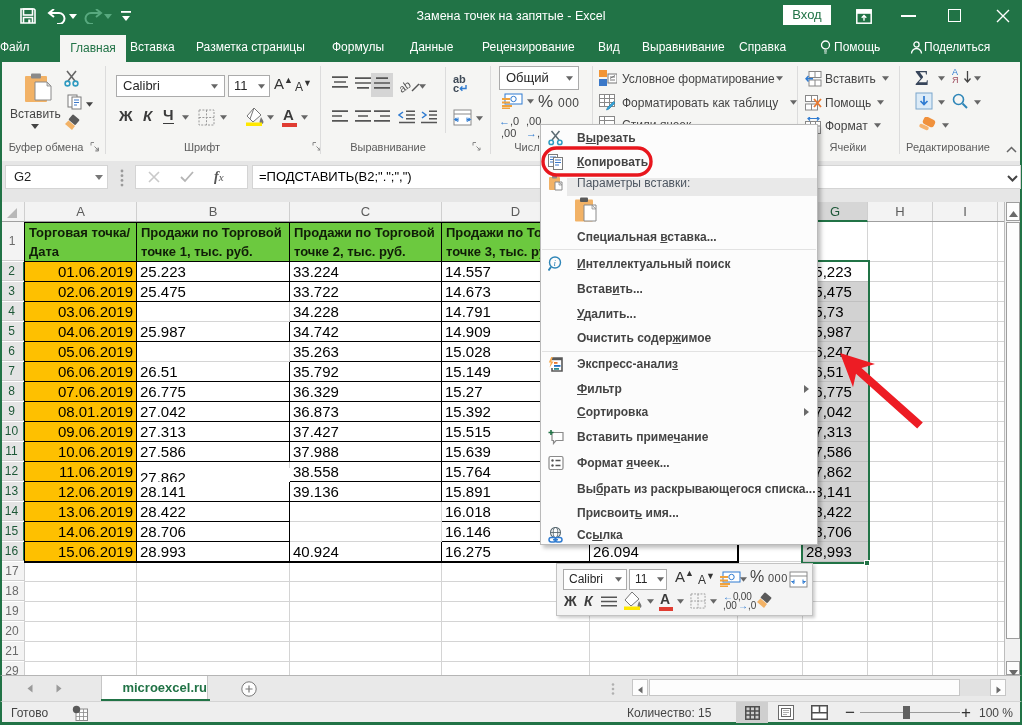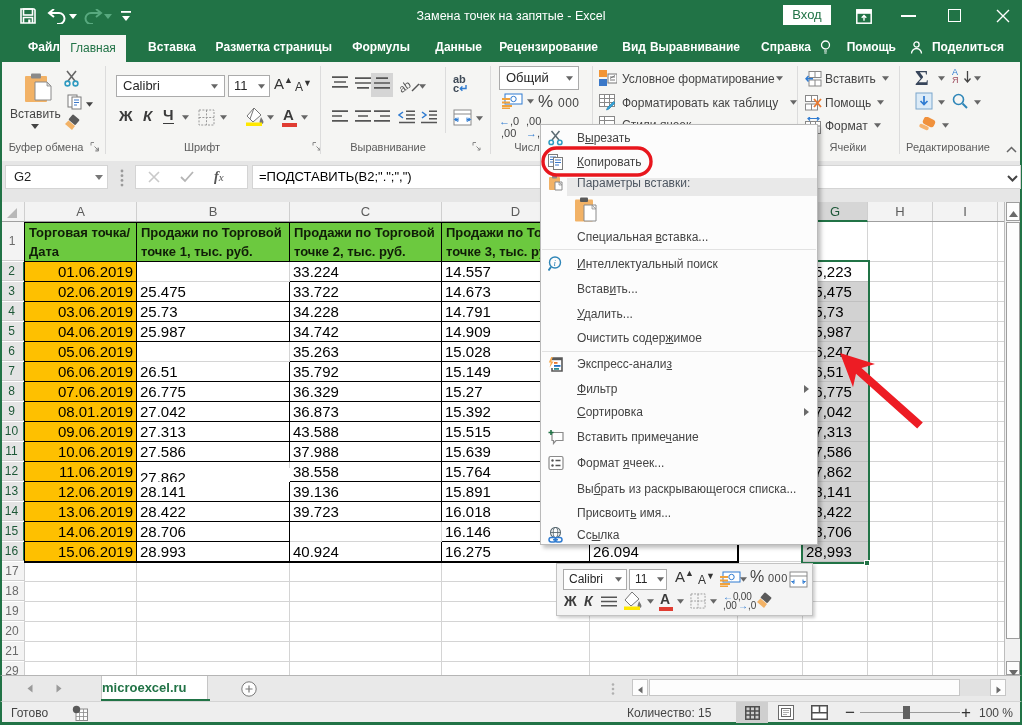--- a/index.html
+++ b/index.html
@@ -2,21 +2,21 @@
 <html><head><meta charset="utf-8">
 <style>
   * { margin:0; padding:0; box-sizing:border-box; }
   body { font-family:"Liberation Sans", sans-serif; }
   #app { position:relative; width:1022px; height:725px; overflow:hidden; background:#fff; }
   .abs { position:absolute; }
   
   #titlebar { left:0; top:0; width:1022px; height:32px; background:#217346; }
   #tabrow { left:0; top:32px; width:1022px; height:30px; background:#217346; }
   .ttext { color:#fff; font-size:13px; }
-  .tab { position:absolute; top:0; height:30px; line-height:30px; color:#fff; font-size:12px; text-align:right;font-weight:bold; }
+  .tab { position:absolute; top:0; height:30px; line-height:30px; color:#fff; font-size:12px; text-align:left; }
   #activetab { position:absolute; left:60px; top:3px; width:66px; height:27px; background:#f5f5f3; color:#217346; font-size:12px; text-align:center; line-height:27px; }
   
   #ribbon { left:0; top:62px; width:1022px; height:99px; background:#f5f5f3; border-left:2px solid #217346; border-right:2px solid #217346; }
   .glabel { position:absolute; top:79px; font-size:11px; color:#5c5c5c; text-align:center; }
   .gsep { position:absolute; top:4px; height:88px; width:1px; background:#dcdcdc; }
   .launch { position:absolute; top:80px; width:10px; height:10px; }
   .combo { position:absolute; background:#fff; border:1px solid #ababab; font-size:13px; color:#262626; }
   .rbtxt { position:absolute; font-size:12px; color:#444; }
   
   #fbar { left:0; top:161px; width:1022px; height:41px; background:#e6e6e6; border-left:2px solid #217346; border-right:2px solid #217346; }
@@ -28,21 +28,21 @@
   #grid { left:0; top:222px; width:1004px; height:453px; background:#fff; overflow:hidden; }
   .rowhd { position:absolute; left:0; width:25px; border-bottom:1px solid #cfcfcf; border-right:1px solid #cfcfcf; font-size:12px; color:#6a6a6a; text-align:center; background:#f3f3f3; }
   .cell { position:absolute; font-size:15px; color:#000; line-height:20px; white-space:nowrap; overflow:hidden; }
   
   #sheetbar { left:0; top:675px; width:1022px; height:26px; background:#e9e9e9; border-top:1px solid #b5b5b5; border-left:2px solid #217346; border-right:2px solid #217346; }
   
   #statusbar { left:0; top:701px; width:1022px; height:24px; background:#eeeeee; border-top:1px solid #d4d4d4; border-left:2px solid #217346; border-right:2px solid #217346; border-bottom:3px solid #217346; font-size:12px; color:#444; }
   
   #cmenu { left:540px; top:124px; width:278px; height:421px; background:#fcfcfc; border:1px solid #bababa; box-shadow:3px 3px 4px rgba(0,0,0,0.25); z-index:50; }
   .mi { position:absolute; left:0; width:276px; height:24px; font-size:12px; color:#444; }
-  .mi .txt { position:absolute; left:36px; top:5px; }
+  .mi .txt { position:absolute; left:36px; top:5px;font-weight:bold; }
   .mi .ic { position:absolute; left:7px; top:4px; width:16px; height:16px; }
   .msep { position:absolute; left:1px; width:274px; height:1px; background:#e2e2e2; }
   .arrow-r { position:absolute; right:8px; top:8px; width:0; height:0; border-left:5px solid #6a6a6a; border-top:4px solid transparent; border-bottom:4px solid transparent; }
   
   #minibar { left:556px; top:563px; width:257px; height:53px; background:#f4f4f4; border:1px solid #c3c3c3; box-shadow:2px 2px 3px rgba(0,0,0,0.2); z-index:40; }
 
   .rowhd.sel { background:#e4e4e4; color:#1e5838; border-right:2px solid #217346; }
   .ghead { background:#6cc93f; color:#101d08; font-weight:bold; font-size:13px; line-height:19px; padding:1px 0 0 4px; border-right:1px solid #000; border-bottom:1px solid #000; }
   .dcell { background:#fec000; text-align:right; padding-right:3px; border-right:1px solid #000; border-bottom:1px solid #000; }
   .ncell { background:#fff; text-align:left; padding-left:3px; border-right:1px solid #000; border-bottom:1px solid #000; }
@@ -469,28 +469,28 @@
   <div class="cell dcell" style="left:25px;top:140px;width:112px;height:20px">06.06.2019</div>
   <div class="cell dcell" style="left:25px;top:160px;width:112px;height:20px">07.06.2019</div>
   <div class="cell dcell" style="left:25px;top:180px;width:112px;height:20px">08.01.2019</div>
   <div class="cell dcell" style="left:25px;top:200px;width:112px;height:20px">09.06.2019</div>
   <div class="cell dcell" style="left:25px;top:220px;width:112px;height:20px">10.06.2019</div>
   <div class="cell dcell" style="left:25px;top:240px;width:112px;height:20px">11.06.2019</div>
   <div class="cell dcell" style="left:25px;top:260px;width:112px;height:20px">12.06.2019</div>
   <div class="cell dcell" style="left:25px;top:280px;width:112px;height:20px">13.06.2019</div>
   <div class="cell dcell" style="left:25px;top:300px;width:112px;height:20px">14.06.2019</div>
   <div class="cell dcell" style="left:25px;top:320px;width:112px;height:20px">15.06.2019</div>
+  <div class="cell ncell" style="left:137px;top:40px;width:153px;height:20px">25.223</div>
   <div class="cell ncell" style="left:290px;top:40px;width:152px;height:20px">33.224</div>
   <div class="cell ncell" style="left:442px;top:40px;width:148px;height:20px">14.557</div>
   <div class="cell ncell" style="left:590px;top:40px;width:148px;height:20px"></div>
   <div class="cell ncell" style="left:137px;top:60px;width:153px;height:20px">25.475</div>
   <div class="cell ncell" style="left:290px;top:60px;width:152px;height:20px">33.722</div>
   <div class="cell ncell" style="left:442px;top:60px;width:148px;height:20px">14.673</div>
   <div class="cell ncell" style="left:590px;top:60px;width:148px;height:20px"></div>
-  <div class="cell ncell" style="left:137px;top:80px;width:153px;height:20px">25.73</div>
   <div class="cell ncell" style="left:290px;top:80px;width:152px;height:20px">34.228</div>
   <div class="cell ncell" style="left:442px;top:80px;width:148px;height:20px">14.791</div>
   <div class="cell ncell" style="left:590px;top:80px;width:148px;height:20px"></div>
   <div class="cell ncell" style="left:137px;top:100px;width:153px;height:20px">25.987</div>
   <div class="cell ncell" style="left:290px;top:100px;width:152px;height:20px">34.742</div>
   <div class="cell ncell" style="left:442px;top:100px;width:148px;height:20px">14.909</div>
   <div class="cell ncell" style="left:590px;top:100px;width:148px;height:20px"></div>
   <div class="cell ncell" style="left:290px;top:120px;width:152px;height:20px">35.263</div>
   <div class="cell ncell" style="left:442px;top:120px;width:148px;height:20px">15.028</div>
   <div class="cell ncell" style="left:590px;top:120px;width:148px;height:20px"></div>
@@ -500,37 +500,36 @@
   <div class="cell ncell" style="left:590px;top:140px;width:148px;height:20px"></div>
   <div class="cell ncell" style="left:137px;top:160px;width:153px;height:20px">26.775</div>
   <div class="cell ncell" style="left:290px;top:160px;width:152px;height:20px">36.329</div>
   <div class="cell ncell" style="left:442px;top:160px;width:148px;height:20px">15.27</div>
   <div class="cell ncell" style="left:590px;top:160px;width:148px;height:20px"></div>
   <div class="cell ncell" style="left:137px;top:180px;width:153px;height:20px">27.042</div>
   <div class="cell ncell" style="left:290px;top:180px;width:152px;height:20px">36.873</div>
   <div class="cell ncell" style="left:442px;top:180px;width:148px;height:20px">15.392</div>
   <div class="cell ncell" style="left:590px;top:180px;width:148px;height:20px"></div>
   <div class="cell ncell" style="left:137px;top:200px;width:153px;height:20px">27.313</div>
-  <div class="cell ncell" style="left:290px;top:200px;width:152px;height:20px">43.588</div>
+  <div class="cell ncell" style="left:290px;top:200px;width:152px;height:20px">37.427</div>
   <div class="cell ncell" style="left:442px;top:200px;width:148px;height:20px">15.515</div>
   <div class="cell ncell" style="left:590px;top:200px;width:148px;height:20px"></div>
   <div class="cell ncell" style="left:137px;top:220px;width:153px;height:20px">27.586</div>
   <div class="cell ncell" style="left:290px;top:220px;width:152px;height:20px">37.988</div>
   <div class="cell ncell" style="left:442px;top:220px;width:148px;height:20px">15.639</div>
   <div class="cell ncell" style="left:590px;top:220px;width:148px;height:20px"></div>
   <div class="cell ncell" style="left:137px;top:246px;width:159px;height:20px">27.862</div>
   <div class="cell ncell" style="left:290px;top:240px;width:152px;height:20px">38.558</div>
   <div class="cell ncell" style="left:442px;top:240px;width:148px;height:20px">15.764</div>
   <div class="cell ncell" style="left:590px;top:240px;width:148px;height:20px"></div>
   <div class="cell ncell" style="left:137px;top:260px;width:153px;height:20px">28.141</div>
   <div class="cell ncell" style="left:290px;top:260px;width:152px;height:20px">39.136</div>
   <div class="cell ncell" style="left:442px;top:260px;width:148px;height:20px">15.891</div>
   <div class="cell ncell" style="left:590px;top:260px;width:148px;height:20px"></div>
   <div class="cell ncell" style="left:137px;top:280px;width:153px;height:20px">28.422</div>
-  <div class="cell ncell" style="left:290px;top:280px;width:152px;height:20px">39.723</div>
   <div class="cell ncell" style="left:442px;top:280px;width:148px;height:20px">16.018</div>
   <div class="cell ncell" style="left:590px;top:280px;width:148px;height:20px"></div>
   <div class="cell ncell" style="left:137px;top:300px;width:153px;height:20px">28.706</div>
   <div class="cell ncell" style="left:442px;top:300px;width:148px;height:20px">16.146</div>
   <div class="cell ncell" style="left:590px;top:300px;width:148px;height:20px"></div>
   <div class="cell ncell" style="left:137px;top:320px;width:153px;height:20px">28.993</div>
   <div class="cell ncell" style="left:290px;top:320px;width:152px;height:20px">40.924</div>
   <div class="cell ncell" style="left:442px;top:320px;width:148px;height:20px">16.275</div>
   <div class="cell ncell" style="left:590px;top:320px;width:148px;height:20px">26.094</div>
   <div class="abs" style="left:24px;top:0;width:715px;height:341px;border:1px solid #000;pointer-events:none"></div>
@@ -563,21 +562,21 @@
   </div>
   <div class="abs" style="left:1020px;top:202px;width:2px;height:473px;background:#217346"></div>
   <div class="abs" style="left:0px;top:202px;width:2px;height:473px;background:#217346;z-index:20"></div>
   <div class="abs" id="sheetbar">
     <svg class="abs" style="left:24px;top:8px" width="8" height="9" viewBox="0 0 8 9">
         <path d="M6.5 0.5 L1.5 4.5 L6.5 8.5 z" fill="#9a9a9a"></path>
       </svg>
     <svg class="abs" style="left:53px;top:8px" width="8" height="9" viewBox="0 0 8 9">
         <path d="M1.5 0.5 L6.5 4.5 L1.5 8.5 z" fill="#9a9a9a"></path>
       </svg>
-    <div class="abs" style="left:99px;top:0;width:107px;height:23px;background:#fff;border-right:1px solid #c6c6c6;border-left:1px solid #c6c6c6;color:#217346;font-weight:bold;font-size:13px;text-align:left;line-height:23px">microexcel.ru</div>
+    <div class="abs" style="left:99px;top:0;width:107px;height:23px;background:#fff;border-right:1px solid #c6c6c6;border-left:1px solid #c6c6c6;color:#217346;font-weight:bold;font-size:13px;text-align:right;line-height:23px">microexcel.ru</div>
     <div class="abs" style="left:99px;top:23px;width:109px;height:3px;background:#217346"></div>
     <svg class="abs" style="left:239px;top:5px" width="16" height="16" viewBox="0 0 16 16">
       <circle cx="8" cy="8" r="7.2" fill="#fdfdfd" stroke="#7a7a7a" stroke-width="1"></circle>
       <path d="M8 4.5 v7 M4.5 8 h7" stroke="#7a7a7a" stroke-width="1.2"></path>
     </svg>
     <svg class="abs" style="left:609px;top:7px" width="4" height="12" viewBox="0 0 4 12">
         <circle cx="2" cy="1.5" r="1.3" fill="#b0b0b0"></circle>
         <circle cx="2" cy="6" r="1.3" fill="#b0b0b0"></circle>
         <circle cx="2" cy="10.5" r="1.3" fill="#b0b0b0"></circle>
       </svg>

